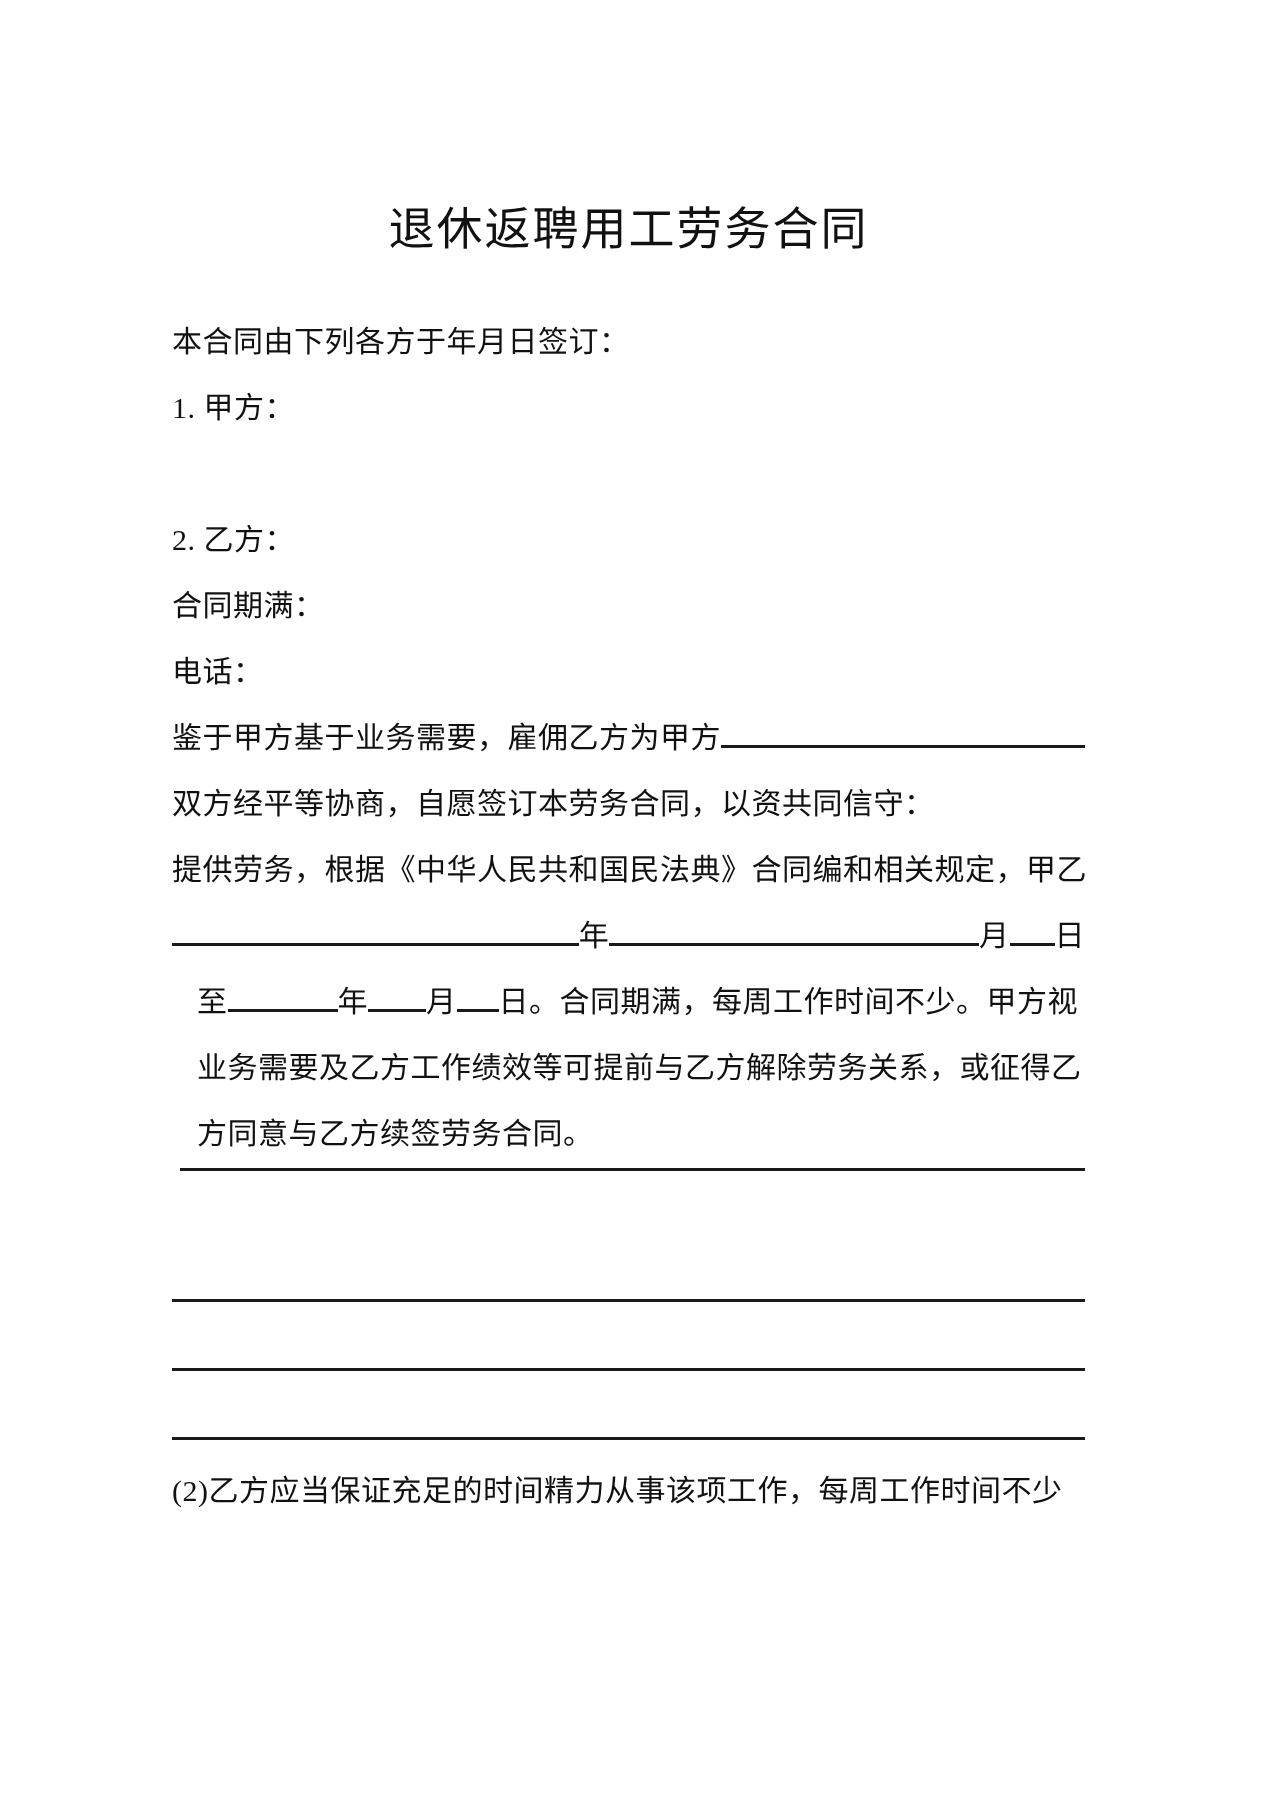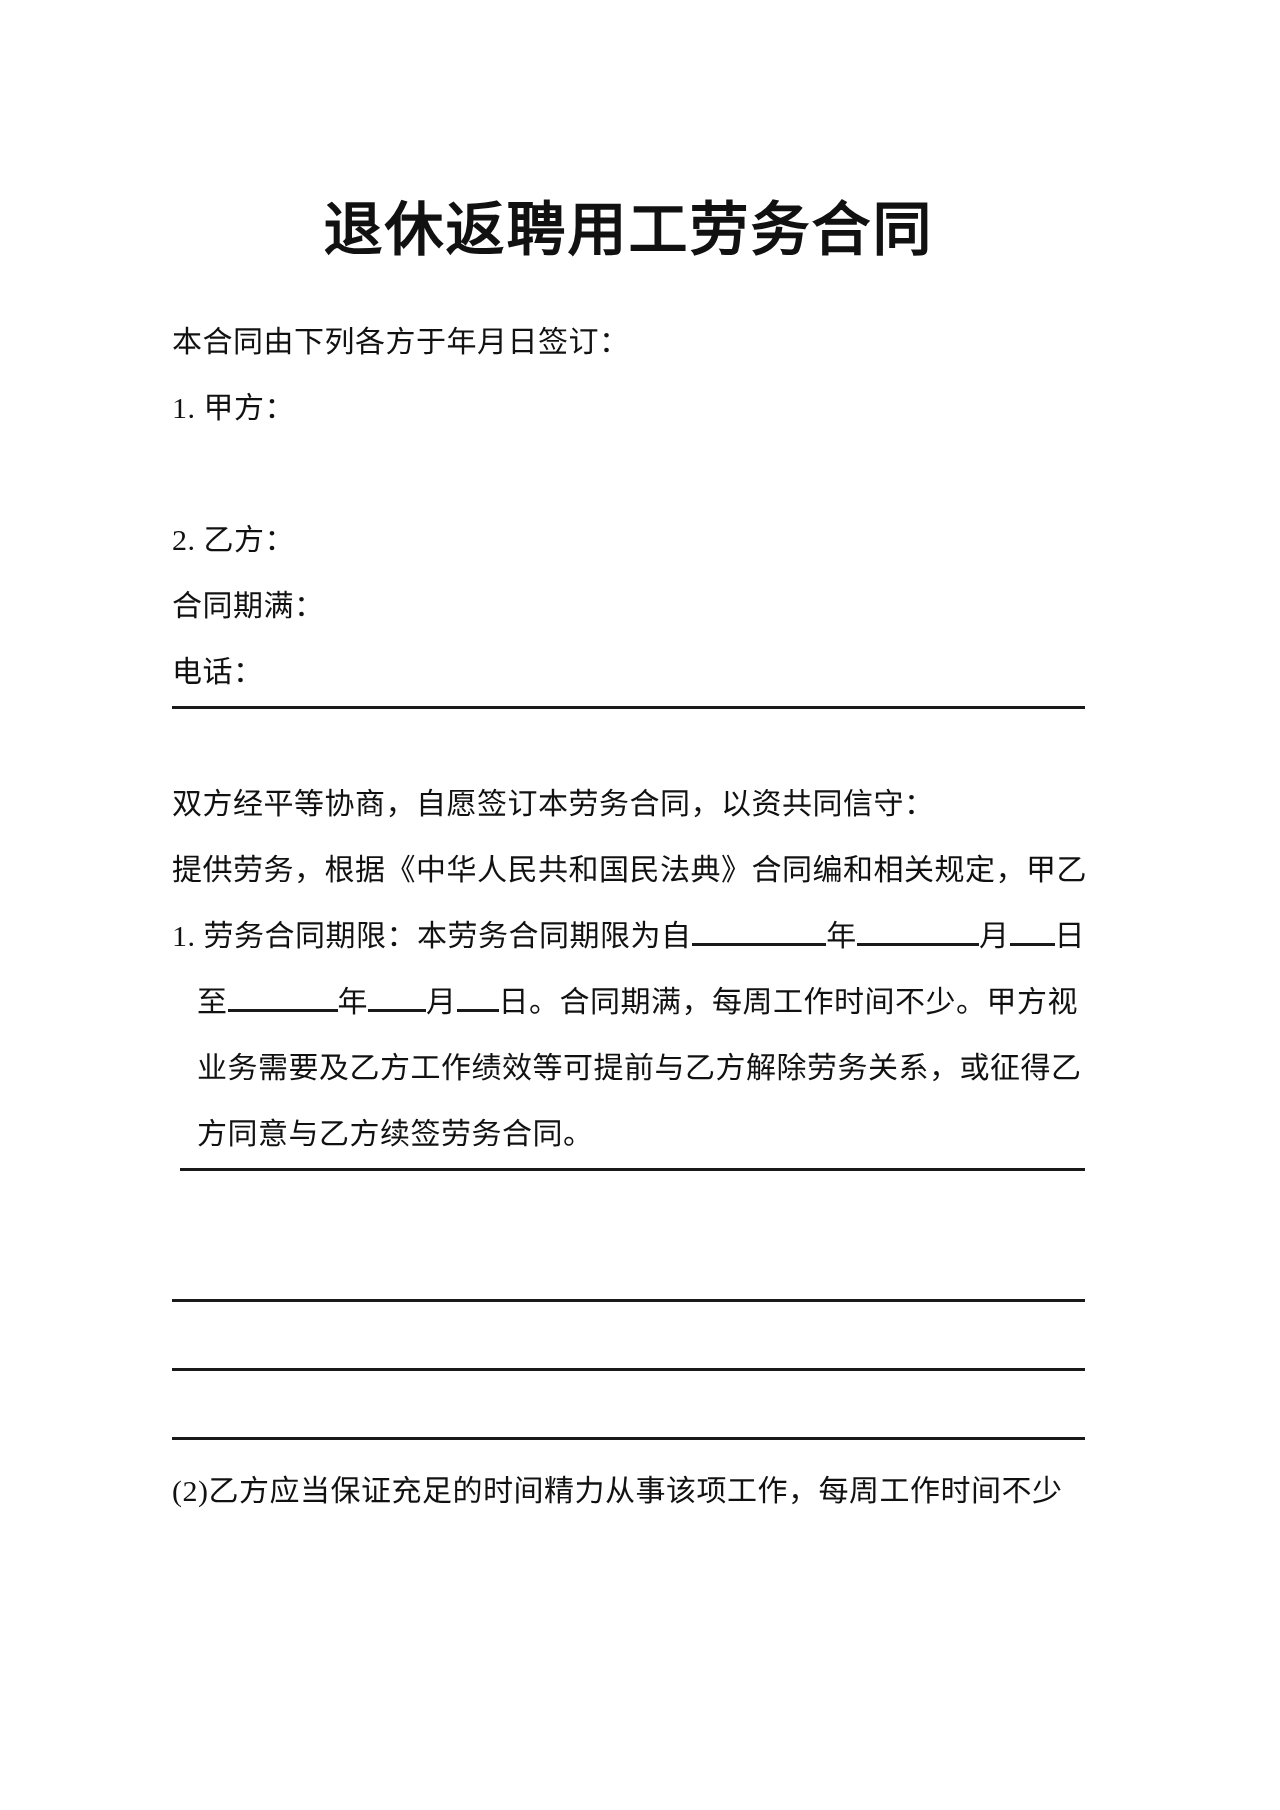--- a/index.html
+++ b/index.html
@@ -13,22 +13,22 @@
     width:1280px;height:1810px;
     background:var(--paper);
     box-sizing:border-box;
     padding:195px 195px 0 172px;
     color:var(--ink);
     font-family:"Liberation Serif","DejaVu Serif",serif;
     overflow:hidden;
   }
   .doc-title{
     margin:0;
-    font-size:59px;
-    font-weight:700;
+    font-size:46px;
+    font-weight:400;
     line-height:70px;
     text-align:center;
     letter-spacing:2px;
     white-space:nowrap;
   }
   .body{
     margin-top:44px;
   }
   .row{
     display:flex;
@@ -86,33 +86,33 @@
     <div class="row">
       <span>合同期满：</span>
     </div>
 
 
     <div class="row">
       <span>电话：</span>
     </div>
 
     <div class="row">
+      <span>鉴于甲方基于业务需要，雇佣乙方为甲方</span>
       <span class="blank grow-10"></span>
     </div>
 
     <div class="row">
       <span>双方经平等协商，自愿签订本劳务合同，以资共同信守：</span>
     </div>
 
     <div class="row">
       <span>提供劳务，根据《中华人民共和国民法典》合同编和相关规定，甲乙</span>
     </div>
 
     <div class="row">
-      <span>1. 劳务合同期限：本劳务合同期限为自</span>
       <span class="blank grow-11"></span>
       <span>年</span>
       <span class="blank grow-10"></span>
       <span>月</span>
       <span class="blank w45"></span>
       <span>日</span>
     </div>
 
     <div class="row indent">
       <span>至</span>

